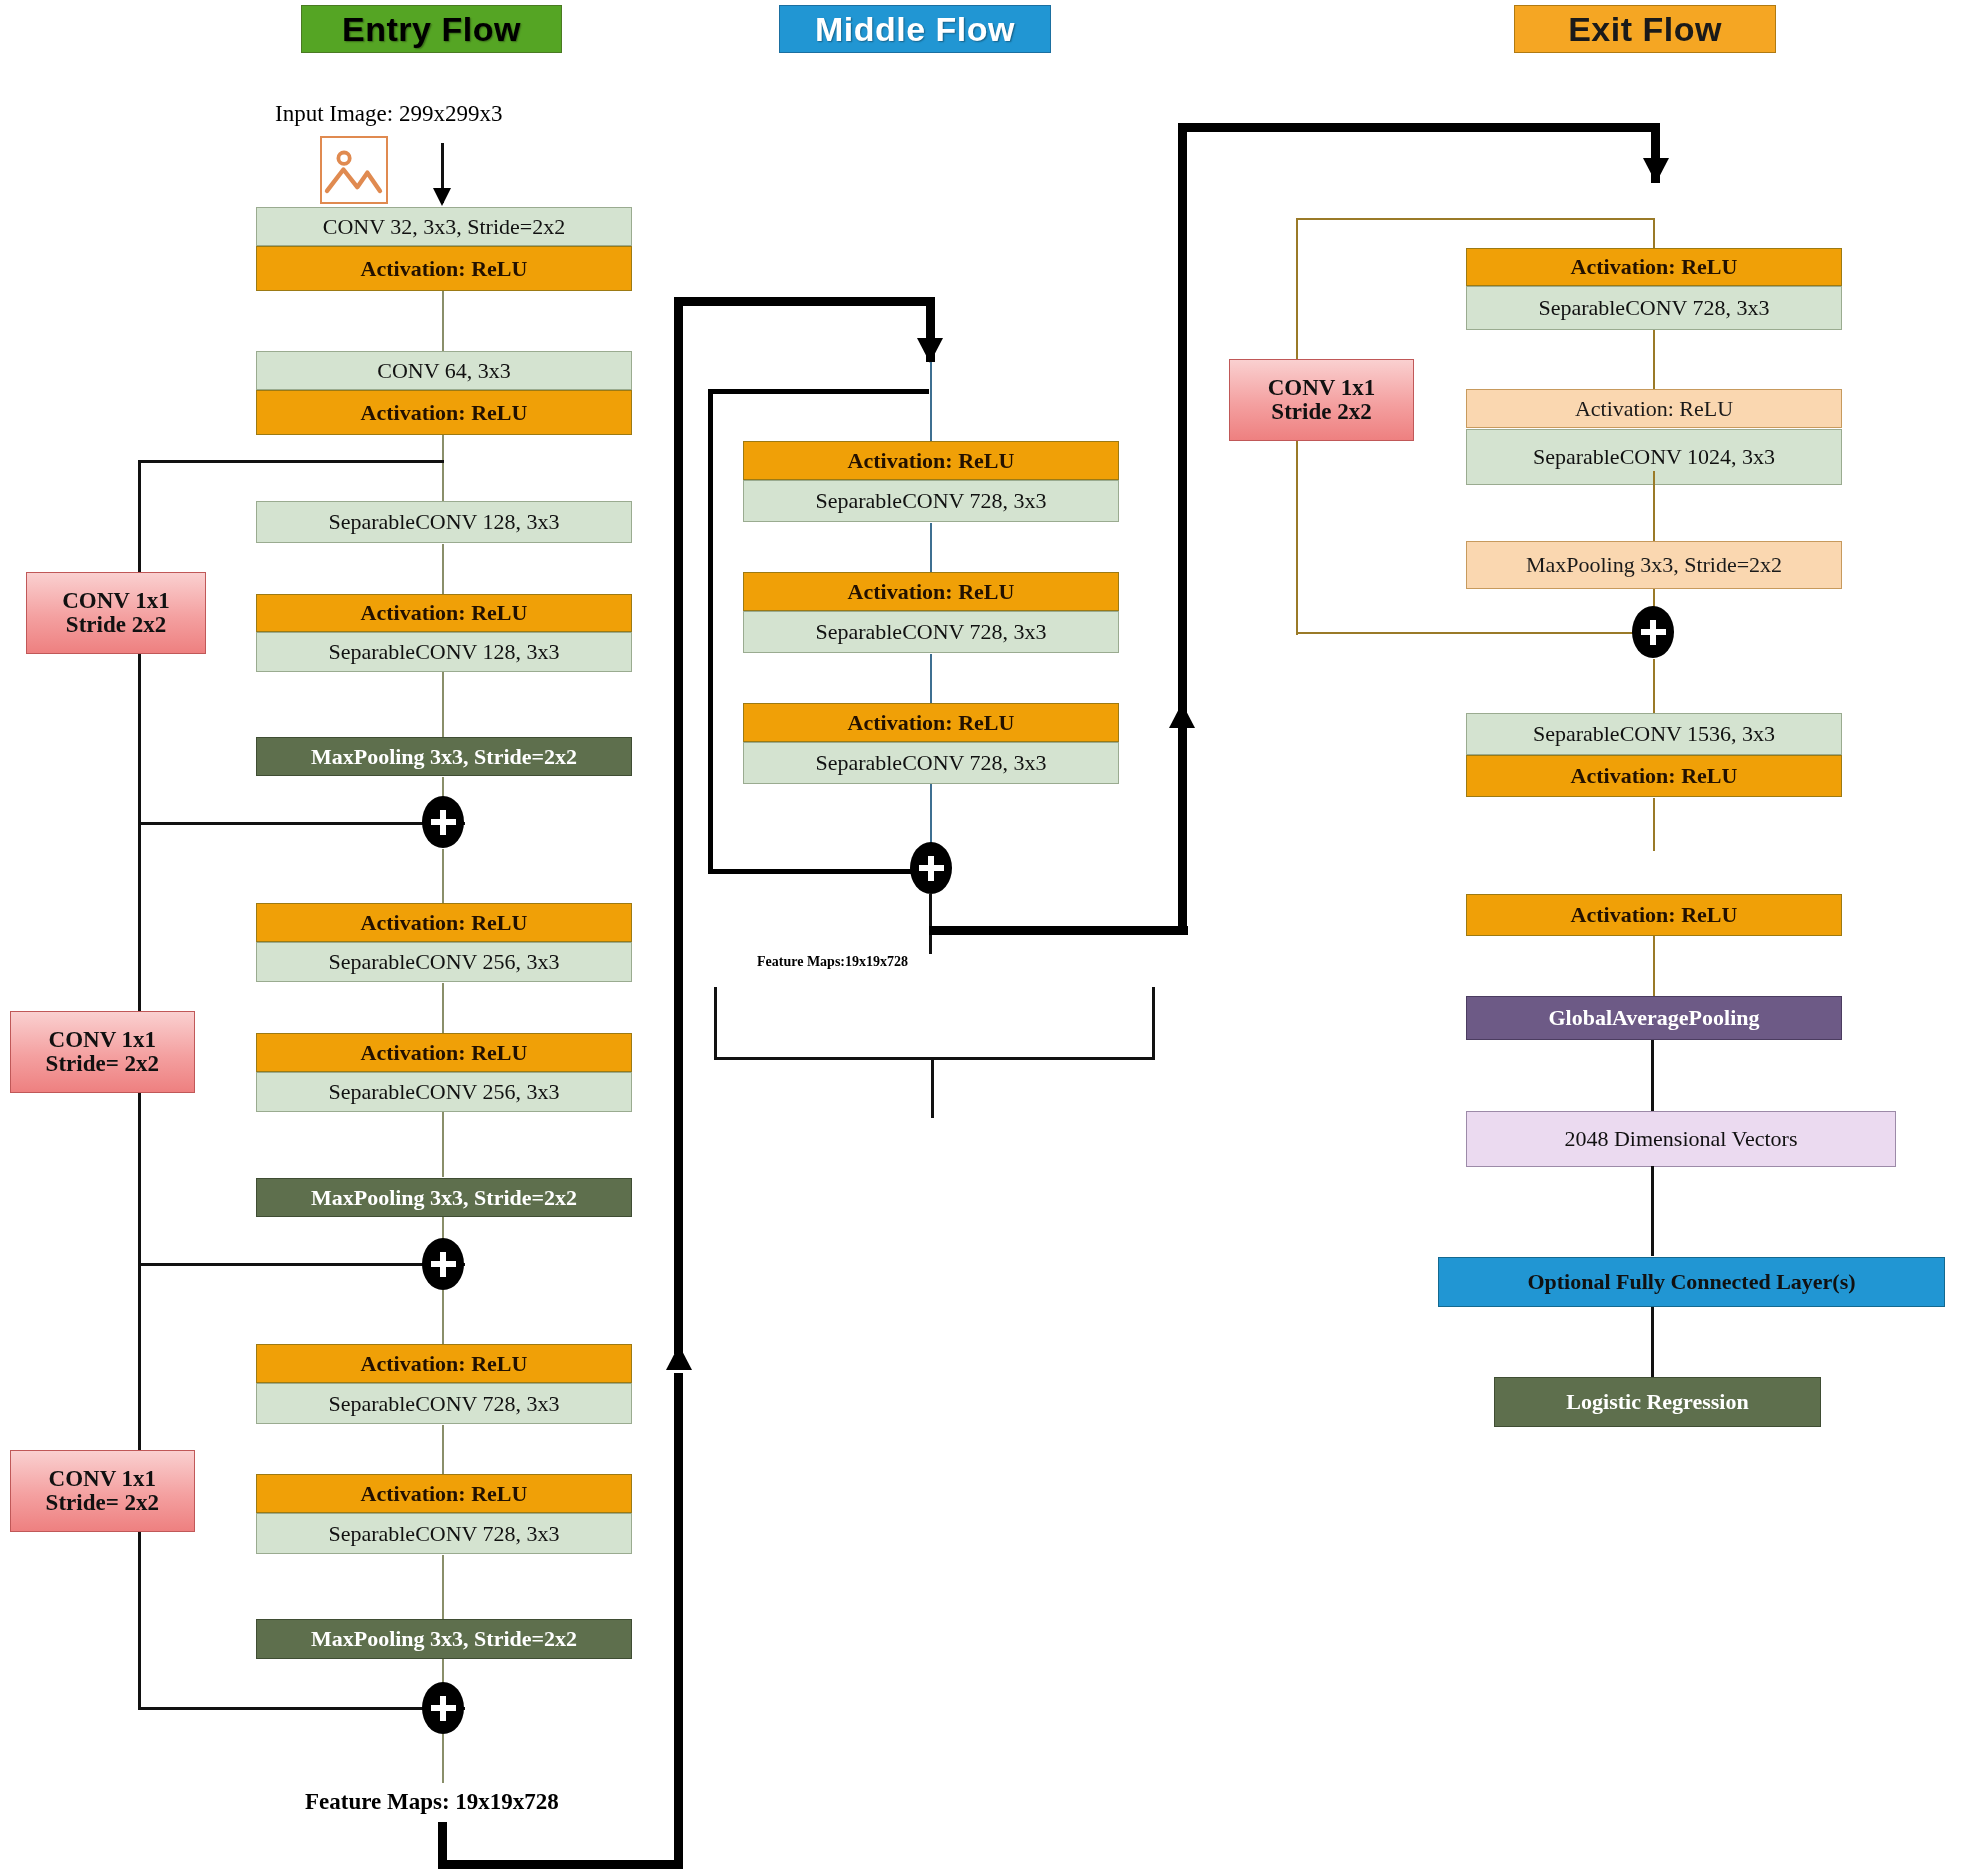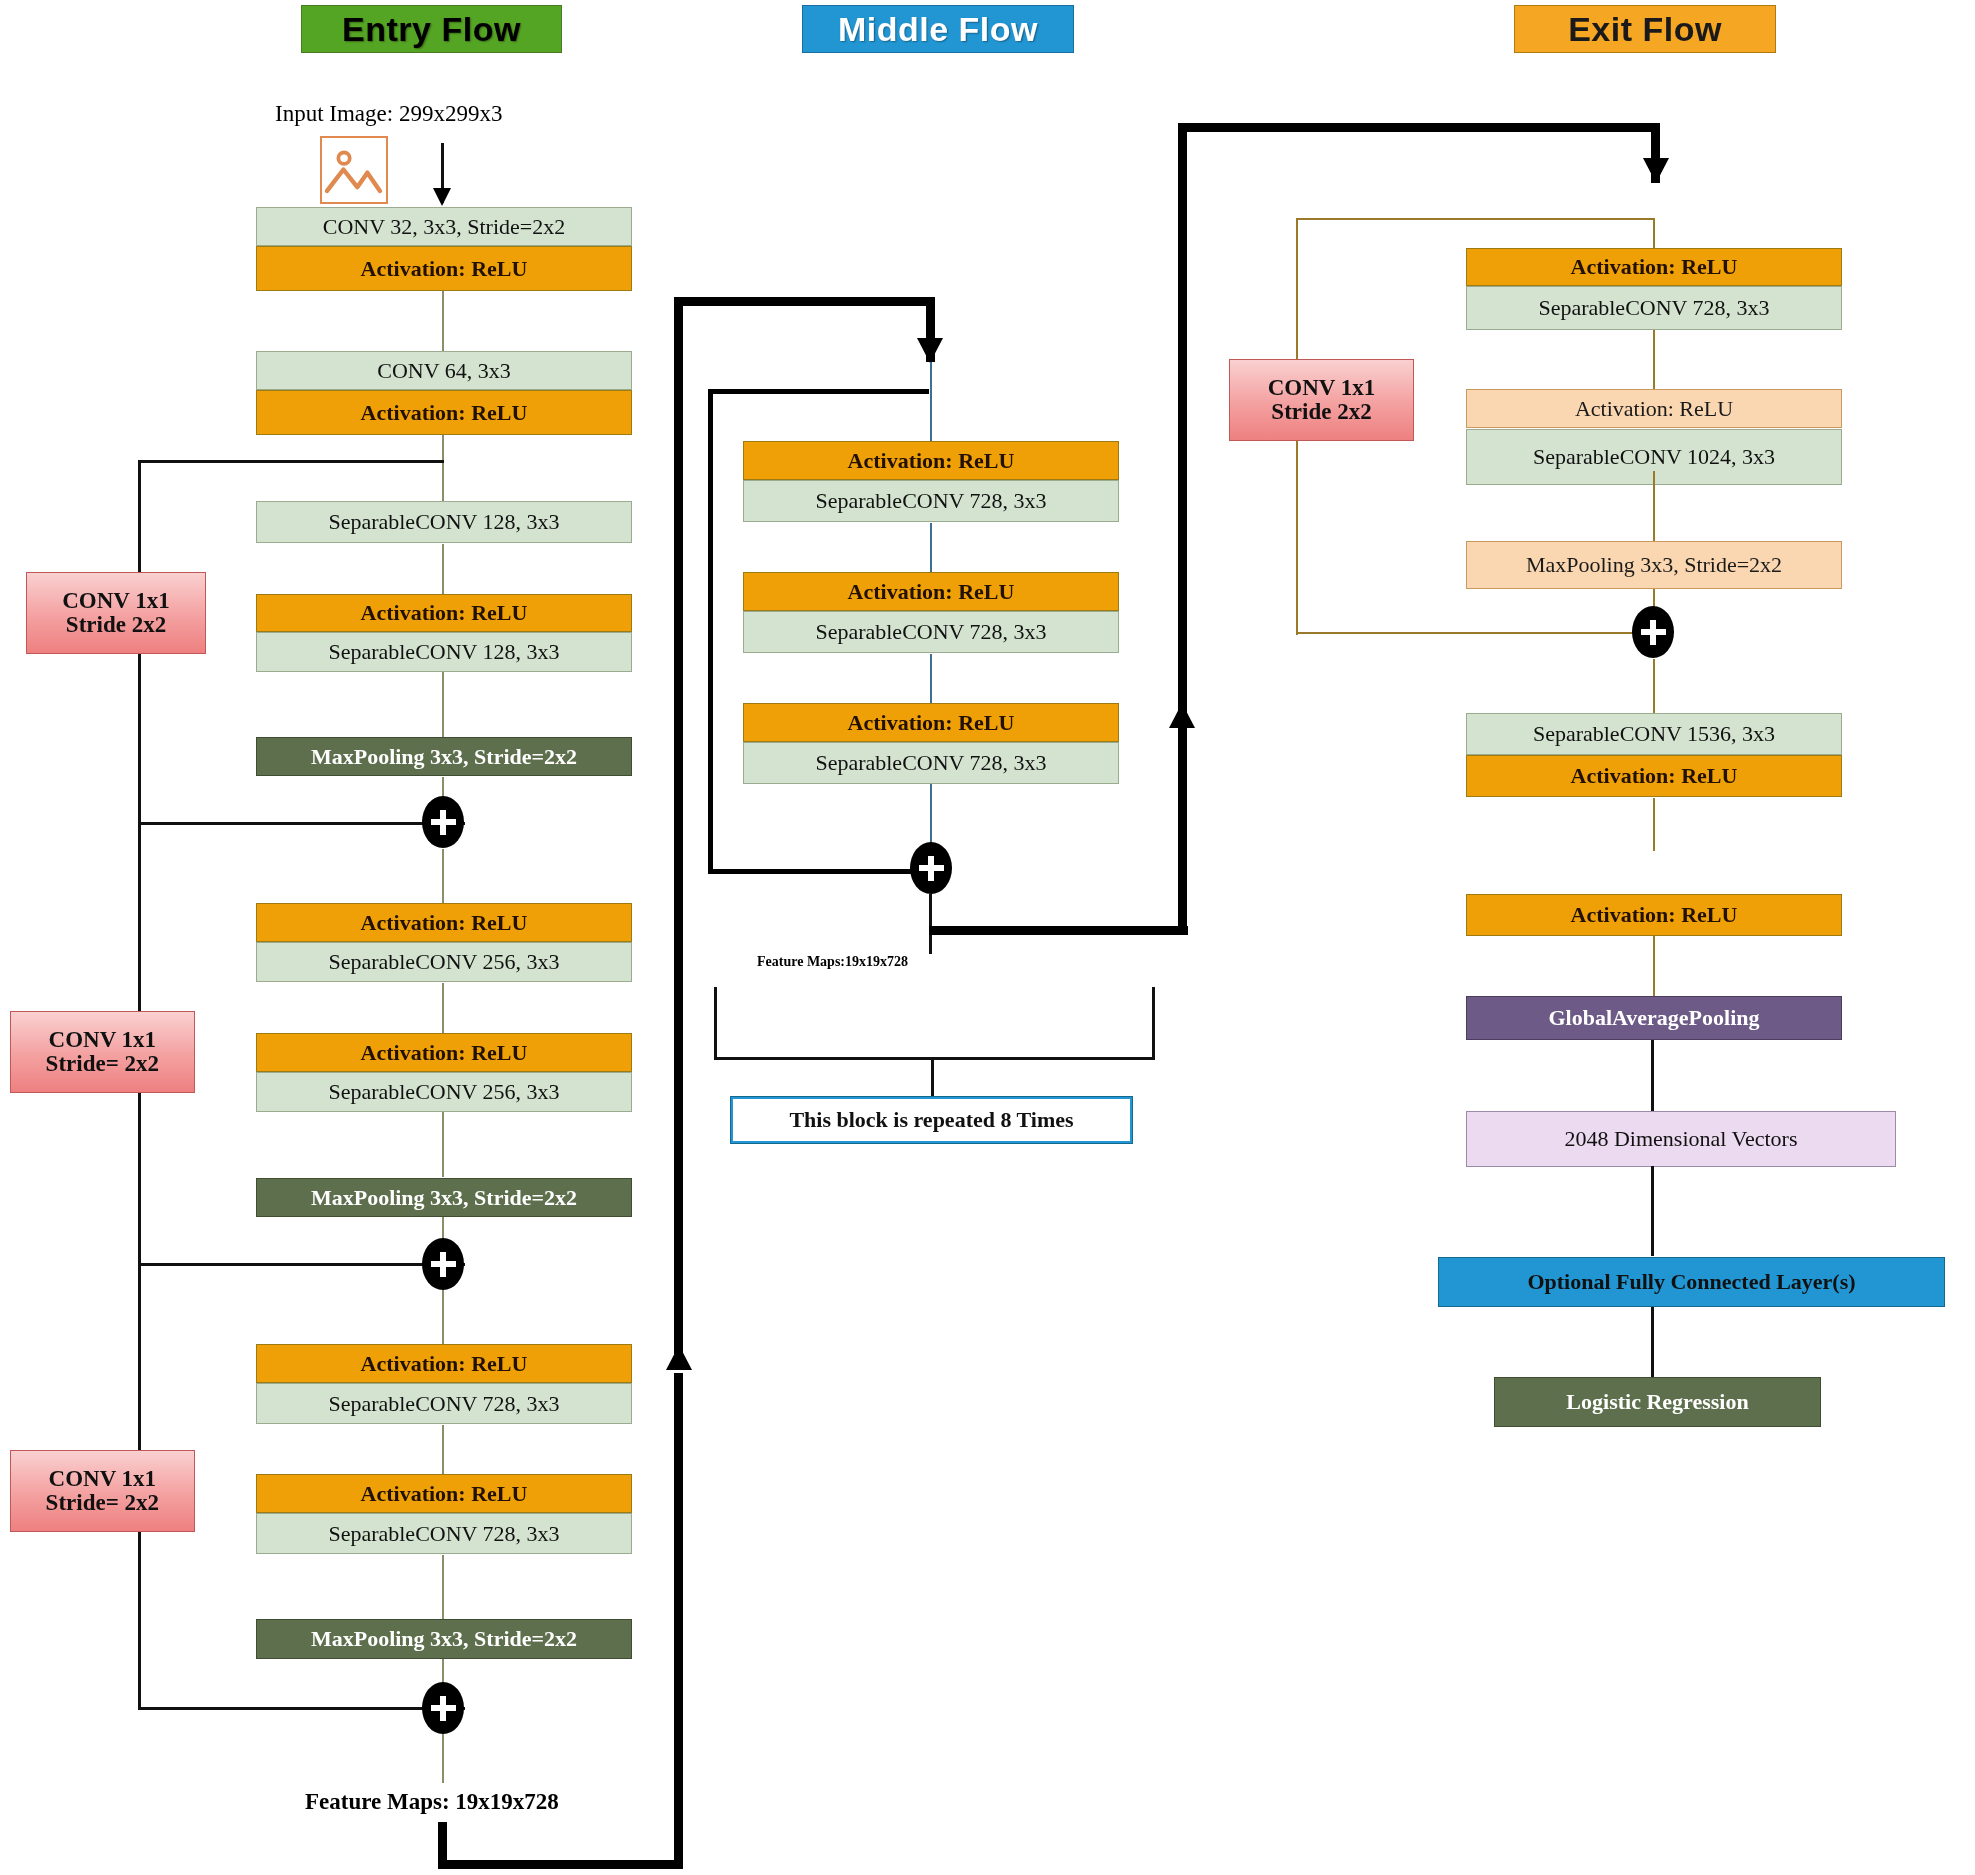--- a/index.html
+++ b/index.html
@@ -66,21 +66,21 @@
 
   
   .imgicon{position:absolute;border:2.7px solid #E08A50;box-sizing:border-box;background:#fff;}
 </style>
 </head>
 <body>
 
 <div class="canvas">
 
   <div class="flow-title entry" style="left:301px;top:5.4px;width:261px;height:48px;">Entry Flow</div>
-  <div class="flow-title middle" style="left:802px;top:5.4px;width:272px;height:48px;">Middle Flow</div>
+  <div class="flow-title middle" style="left:779px;top:5.4px;width:272px;height:48px;">Middle Flow</div>
   <div class="flow-title exit" style="left:1514px;top:5.4px;width:262px;height:48px;">Exit Flow</div>
 
   <div class="plain-label" style="left:275px;top:101px;">Input Image: 299x299x3</div>
 
   <div class="imgicon" style="left:320px;top:136px;width:68px;height:68px;">
     <svg width="63" height="63" viewBox="0 0 100 100" style="display:block">
       <circle cx="35" cy="32" r="9" fill="none" stroke="#E08A50" stroke-width="6"></circle>
       <polyline points="8,84 34,50 56,78 72,55 92,84" fill="none" stroke="#E08A50" stroke-width="7" stroke-linejoin="round" stroke-linecap="round"></polyline>
     </svg>
   </div>
@@ -203,23 +203,20 @@
   <div class="ln fat-v" style="left:1651px;top:123px;height:60px;"></div>
   <div class="arrowdown" style="left:1643px;top:158px;"></div>
 
   <div class="plain-label bold" style="left:757px;top:954px;font-size:14px;">Feature Maps:19x19x728</div>
 
   <div class="ln blk-thin-v" style="left:714px;top:987px;height:72px;"></div>
   <div class="ln blk-thin-h" style="left:714px;top:1057px;width:441px;"></div>
   <div class="ln blk-thin-v" style="left:1152px;top:987px;height:72px;"></div>
   <div class="ln blk-thin-v" style="left:931px;top:1057px;height:61px;"></div>
 
-  <div class="node n-repeat" style="left:730px;top:1096px;width:403px;height:48px;font-size:22px;">
-    <span>This block is repeated 8 Times</span>
-  </div>
 
   <div class="ln gold-h" style="left:1296px;top:218px;width:359px;"></div>
   <div class="ln gold-v" style="left:1296px;top:218px;height:417px;"></div>
   <div class="ln gold-h" style="left:1296px;top:632px;width:359px;"></div>
   <div class="ln gold-v" style="left:1653px;top:218px;height:30px;"></div>
 
   <div class="node n-orange" style="left:1466px;top:248px;width:376px;height:38px;">Activation: ReLU</div>
   <div class="node n-green" style="left:1466px;top:286px;width:376px;height:44px;">SeparableCONV 728, 3x3</div>
   <div class="ln gold-v" style="left:1653px;top:330px;height:60px;"></div>
 

